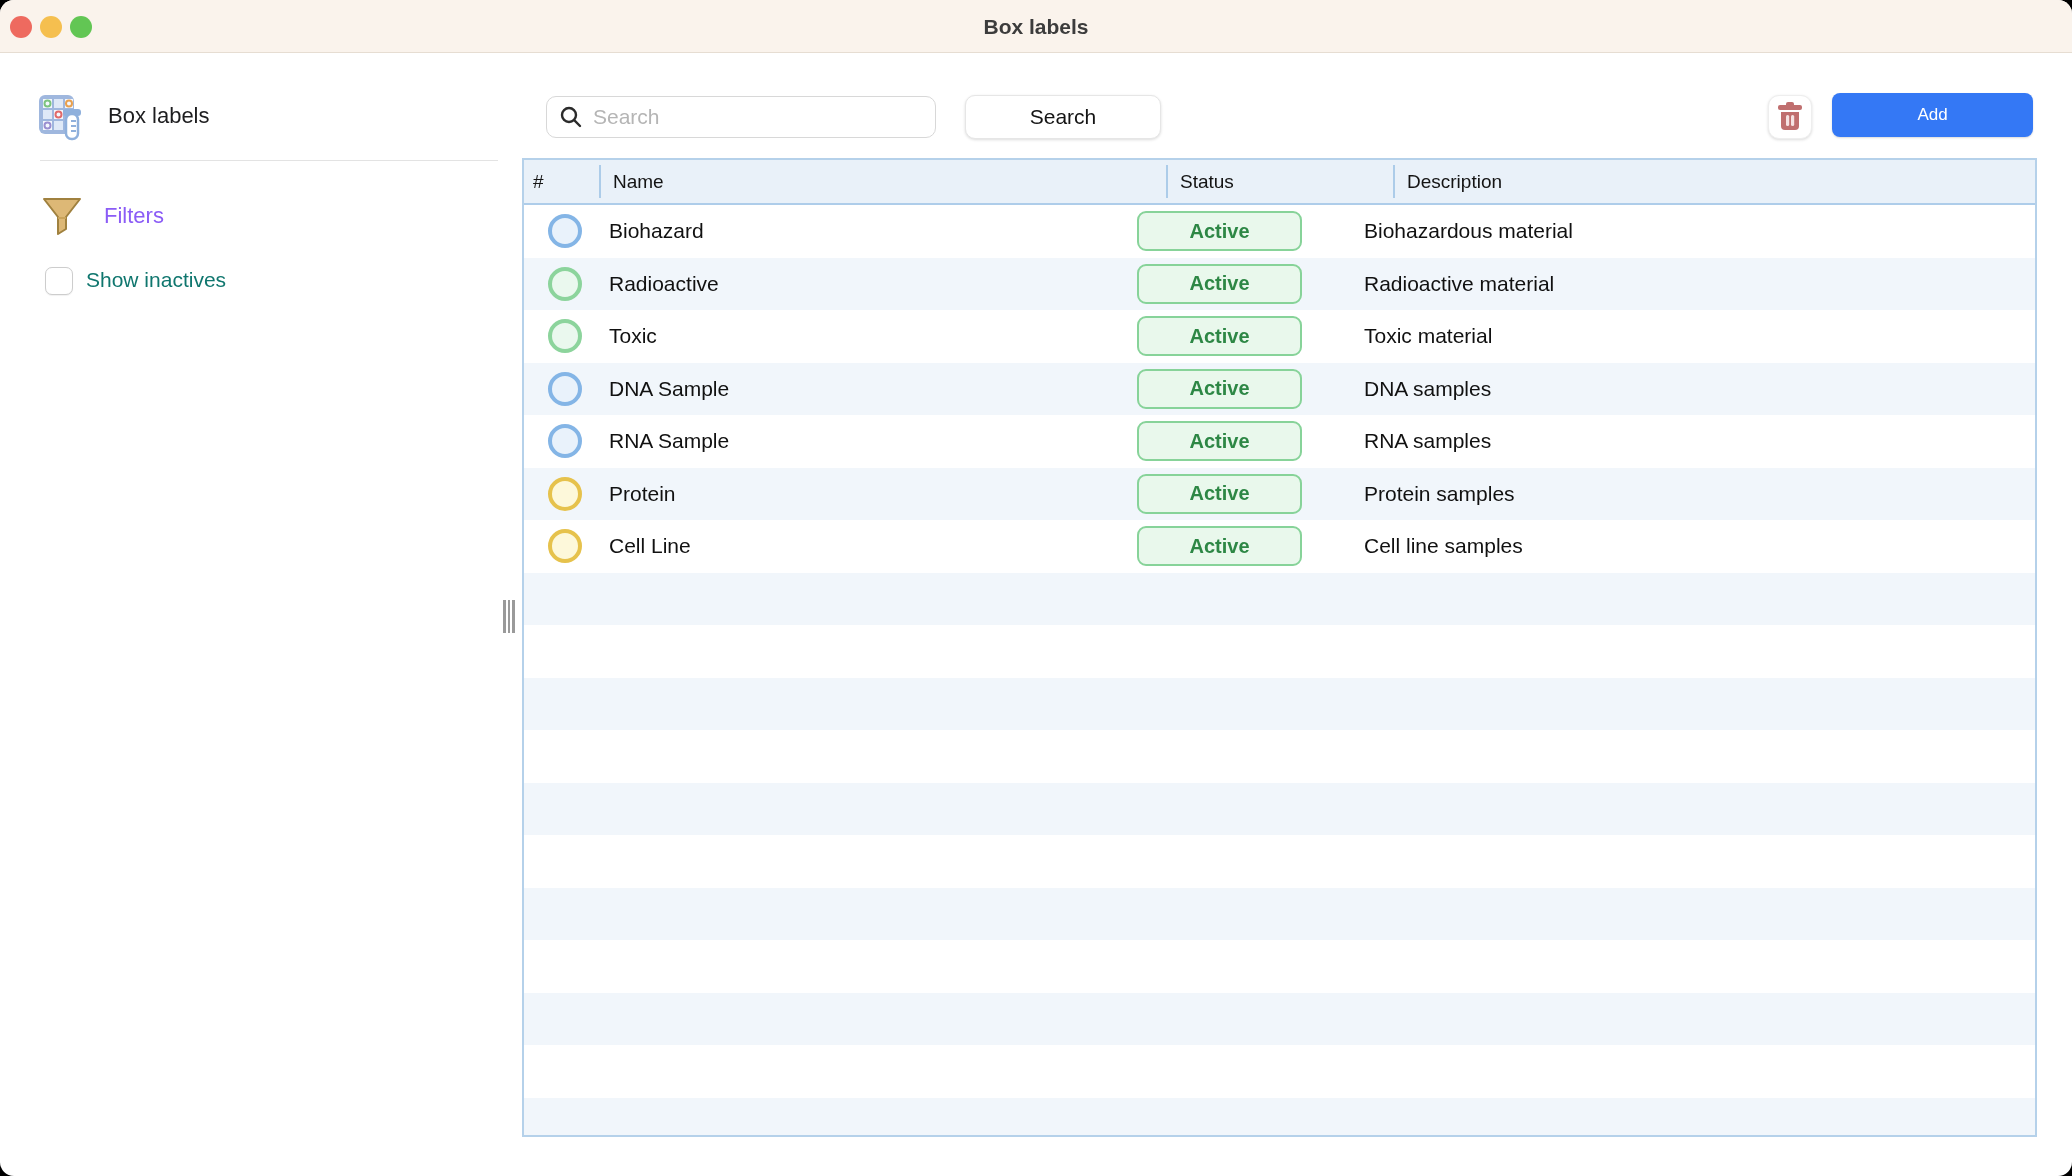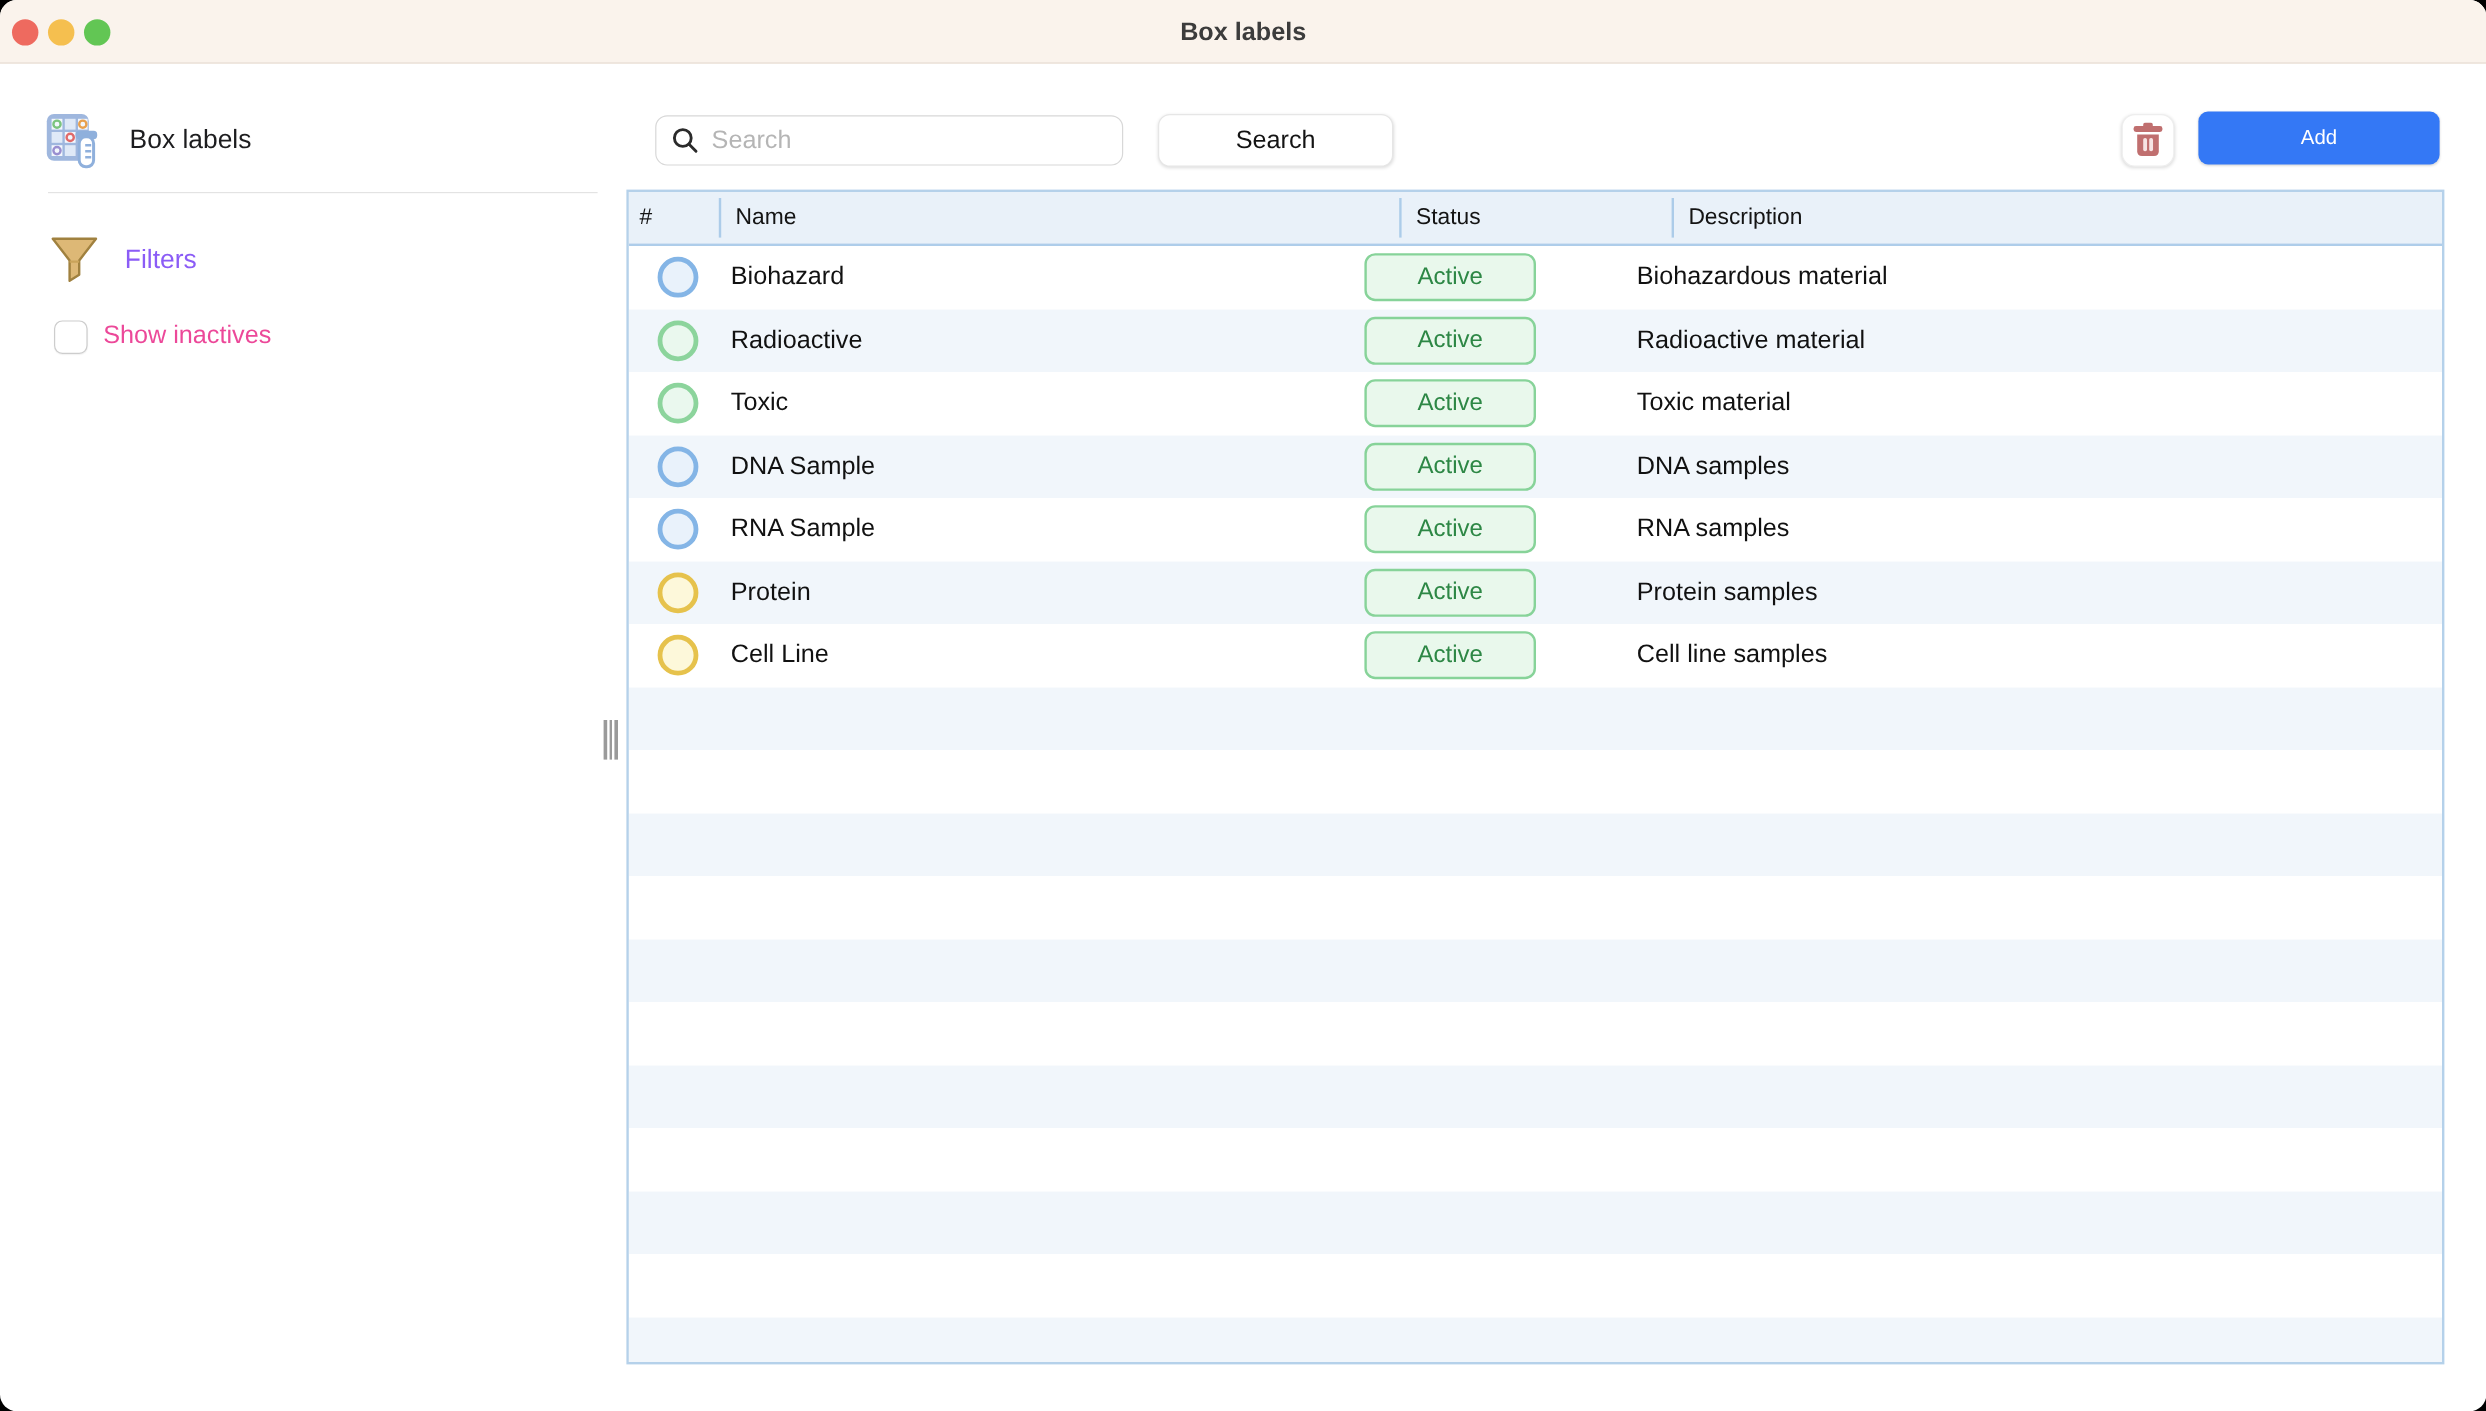--- a/index.html
+++ b/index.html
@@ -19,21 +19,21 @@
   .tl.green{left:70px;background:#62c654;}
 
   
   .sidebar-appicon{position:absolute;left:38px;top:91px;}
   .sidebar-applabel{position:absolute;left:108px;top:103px;font-size:22px;color:#1d1d1f;}
   .sidebar-divider{position:absolute;left:40px;top:160px;width:458px;height:1px;background:#e3e3e3;}
   .filter-icon{position:absolute;left:42px;top:196px;}
   .filters-label{position:absolute;left:104px;top:203px;font-size:22px;color:#8b5cf6;}
   .checkbox{position:absolute;left:45px;top:267px;width:28px;height:28px;background:#fff;
             border:1.5px solid #cdcdcd;border-radius:7px;box-shadow:0 0.5px 1px rgba(0,0,0,.06);}
-  .show-inactives-label{position:absolute;left:86px;top:268px;font-size:21px;color:#ec4899;}
+  .show-inactives-label{position:absolute;left:86px;top:268px;font-size:21px;color:#0f766e;}
 
   .splitter{position:absolute;left:503px;top:600px;display:flex;gap:2px;height:33px;align-items:stretch;cursor:col-resize;}
   .splitter i{display:block;width:2.5px;background:#9a9a9a;}
 
   
   .search-box{position:absolute;left:546px;top:96px;width:390px;height:42px;border:1.5px solid #d8d8d8;
               border-radius:10px;background:#fff;display:flex;align-items:center;padding:0 10px 0 12px;}
   .search-box svg{flex:0 0 auto;margin-right:10px;}
   .search-box input{border:none;outline:none;flex:1;font-size:21px;color:#222;background:transparent;padding:0;}
   .search-box input::placeholder{color:#b5b5b5;}
@@ -55,22 +55,22 @@
   .th:first-child{width:75px;padding-left:9px;}
   .th:nth-child(2){width:529px;}
   .th:nth-child(3){width:227px;margin-left:38px;}
   .th:nth-child(4){flex:1;}
   .th + .th::before{content:"";position:absolute;left:0;top:5px;bottom:5px;width:2px;background:#accce9;}
 
   .row{position:relative;height:52.5px;display:flex;align-items:center;background:#fff;}
   .row:nth-child(even){background:#f1f6fb;}
   .dot{position:absolute;left:24px;width:34px;height:34px;border-radius:50%;border:4px solid;}
   .cell-name{position:absolute;left:85px;font-size:21px;color:#111;}
-  .badge{position:absolute;left:613px;width:143px;height:40px;border-radius:9px;border:2px solid;
-         display:flex;align-items:center;justify-content:center;font-size:20px;}
+  .badge{position:absolute;left:613px;width:165px;height:40px;border-radius:9px;border:2px solid;
+         display:flex;align-items:center;justify-content:center;font-size:20px;font-weight:bold;}
   .cell-desc{position:absolute;left:840px;font-size:21px;color:#111;}
 </style>
 </head>
 <body>
 
 <div class="window">
 
   <div class="titlebar">
     <span class="tl red"></span>
     <span class="tl yellow"></span>

